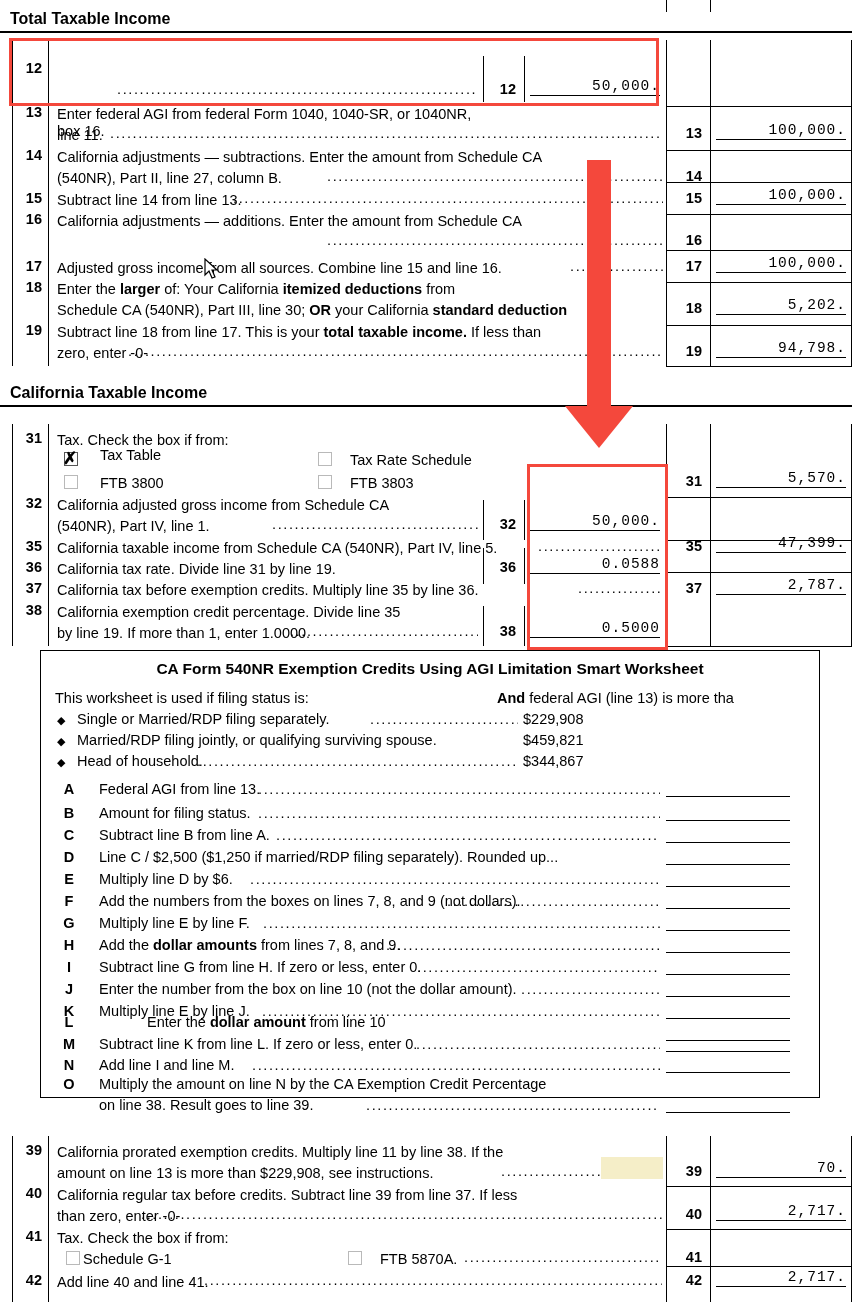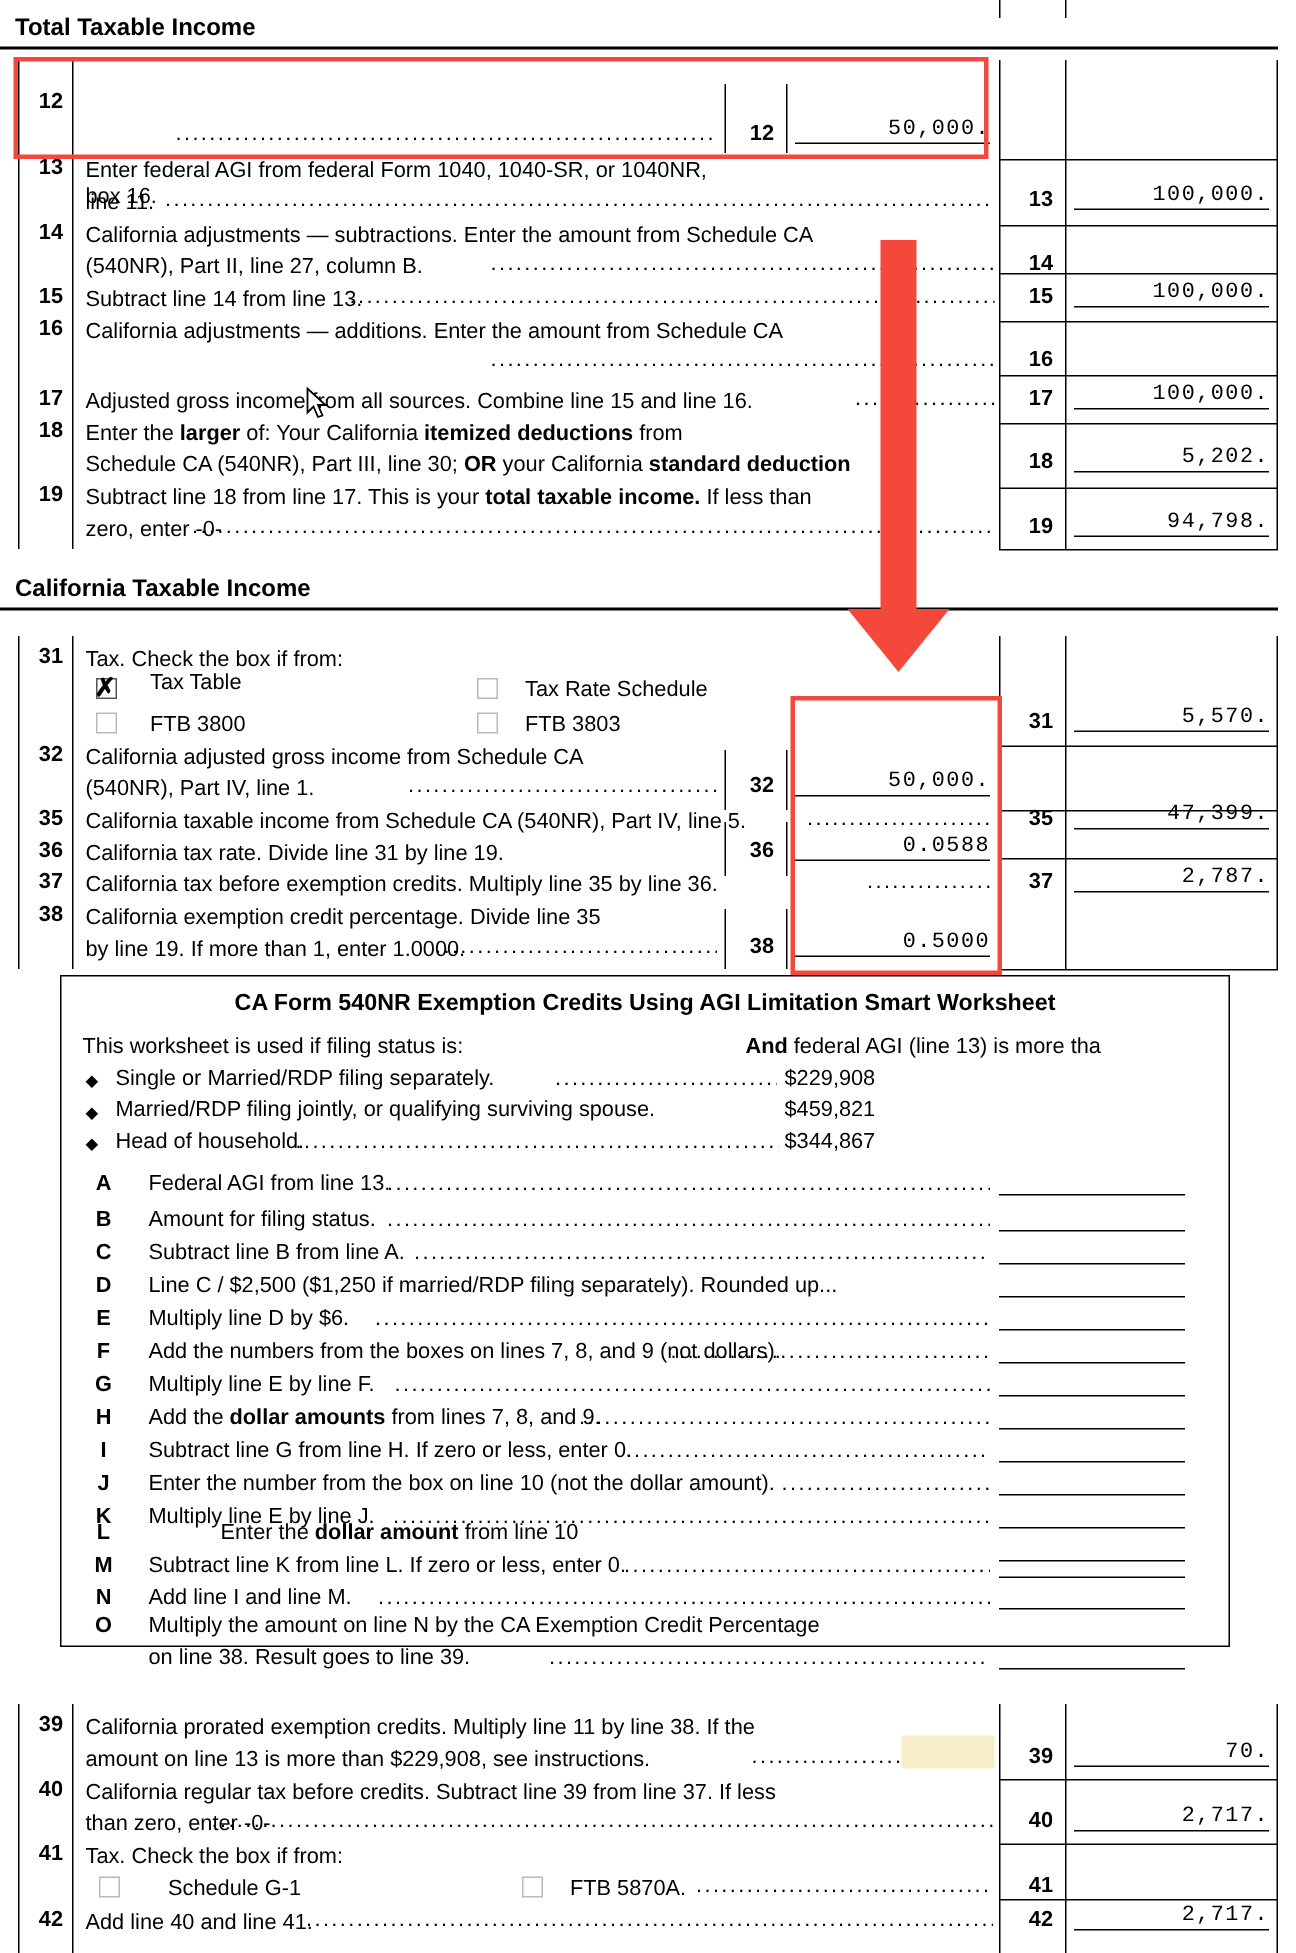--- a/index.html
+++ b/index.html
@@ -422,21 +422,21 @@
   <div class="desc" style="left:57px; top:1185px;">California regular tax before credits. Subtract line 39 from line 37. If less</div>
   <div class="desc" style="left:57px; top:1206px;">than zero, enter -0-</div>
   <div class="dots" style="left:141px; top:1206px; width:521px;">.............................................................................................................</div>
   <div class="boxno" style="left:676px; top:1206px; width:26px;">40</div>
   <div class="amt" style="left:716px; top:1203px; width:130px;">2,717.</div>
   <div class="hrule" style="left:666px; top:1229px; width:186px;"></div>
 
   <div class="lineno" style="left:20px; top:1228px;">41</div>
   <div class="desc" style="left:57px; top:1228px;">Tax. Check the box if from:</div>
   <div class="cbox" style="left:66px; top:1251px;"></div>
-  <div class="desc" style="left:112px; top:1249px;">Schedule G-1</div>
+  <div class="desc" style="left:83px; top:1249px;">Schedule G-1</div>
   <div class="cbox" style="left:348px; top:1251px;"></div>
   <div class="desc" style="left:380px; top:1249px;">FTB 5870A.</div>
   <div class="dots" style="left:464px; top:1249px; width:198px;">.........................................</div>
   <div class="boxno" style="left:676px; top:1249px; width:26px;">41</div>
   <div class="amt noline" style="left:716px; top:1246px; width:130px;"></div>
   <div class="hrule" style="left:666px; top:1266px; width:186px;"></div>
 
   <div class="lineno" style="left:20px; top:1272px;">42</div>
   <div class="desc" style="left:57px; top:1272px;">Add line 40 and line 41.</div>
   <div class="dots" style="left:204px; top:1272px; width:458px;">.....................................................................................................</div>

